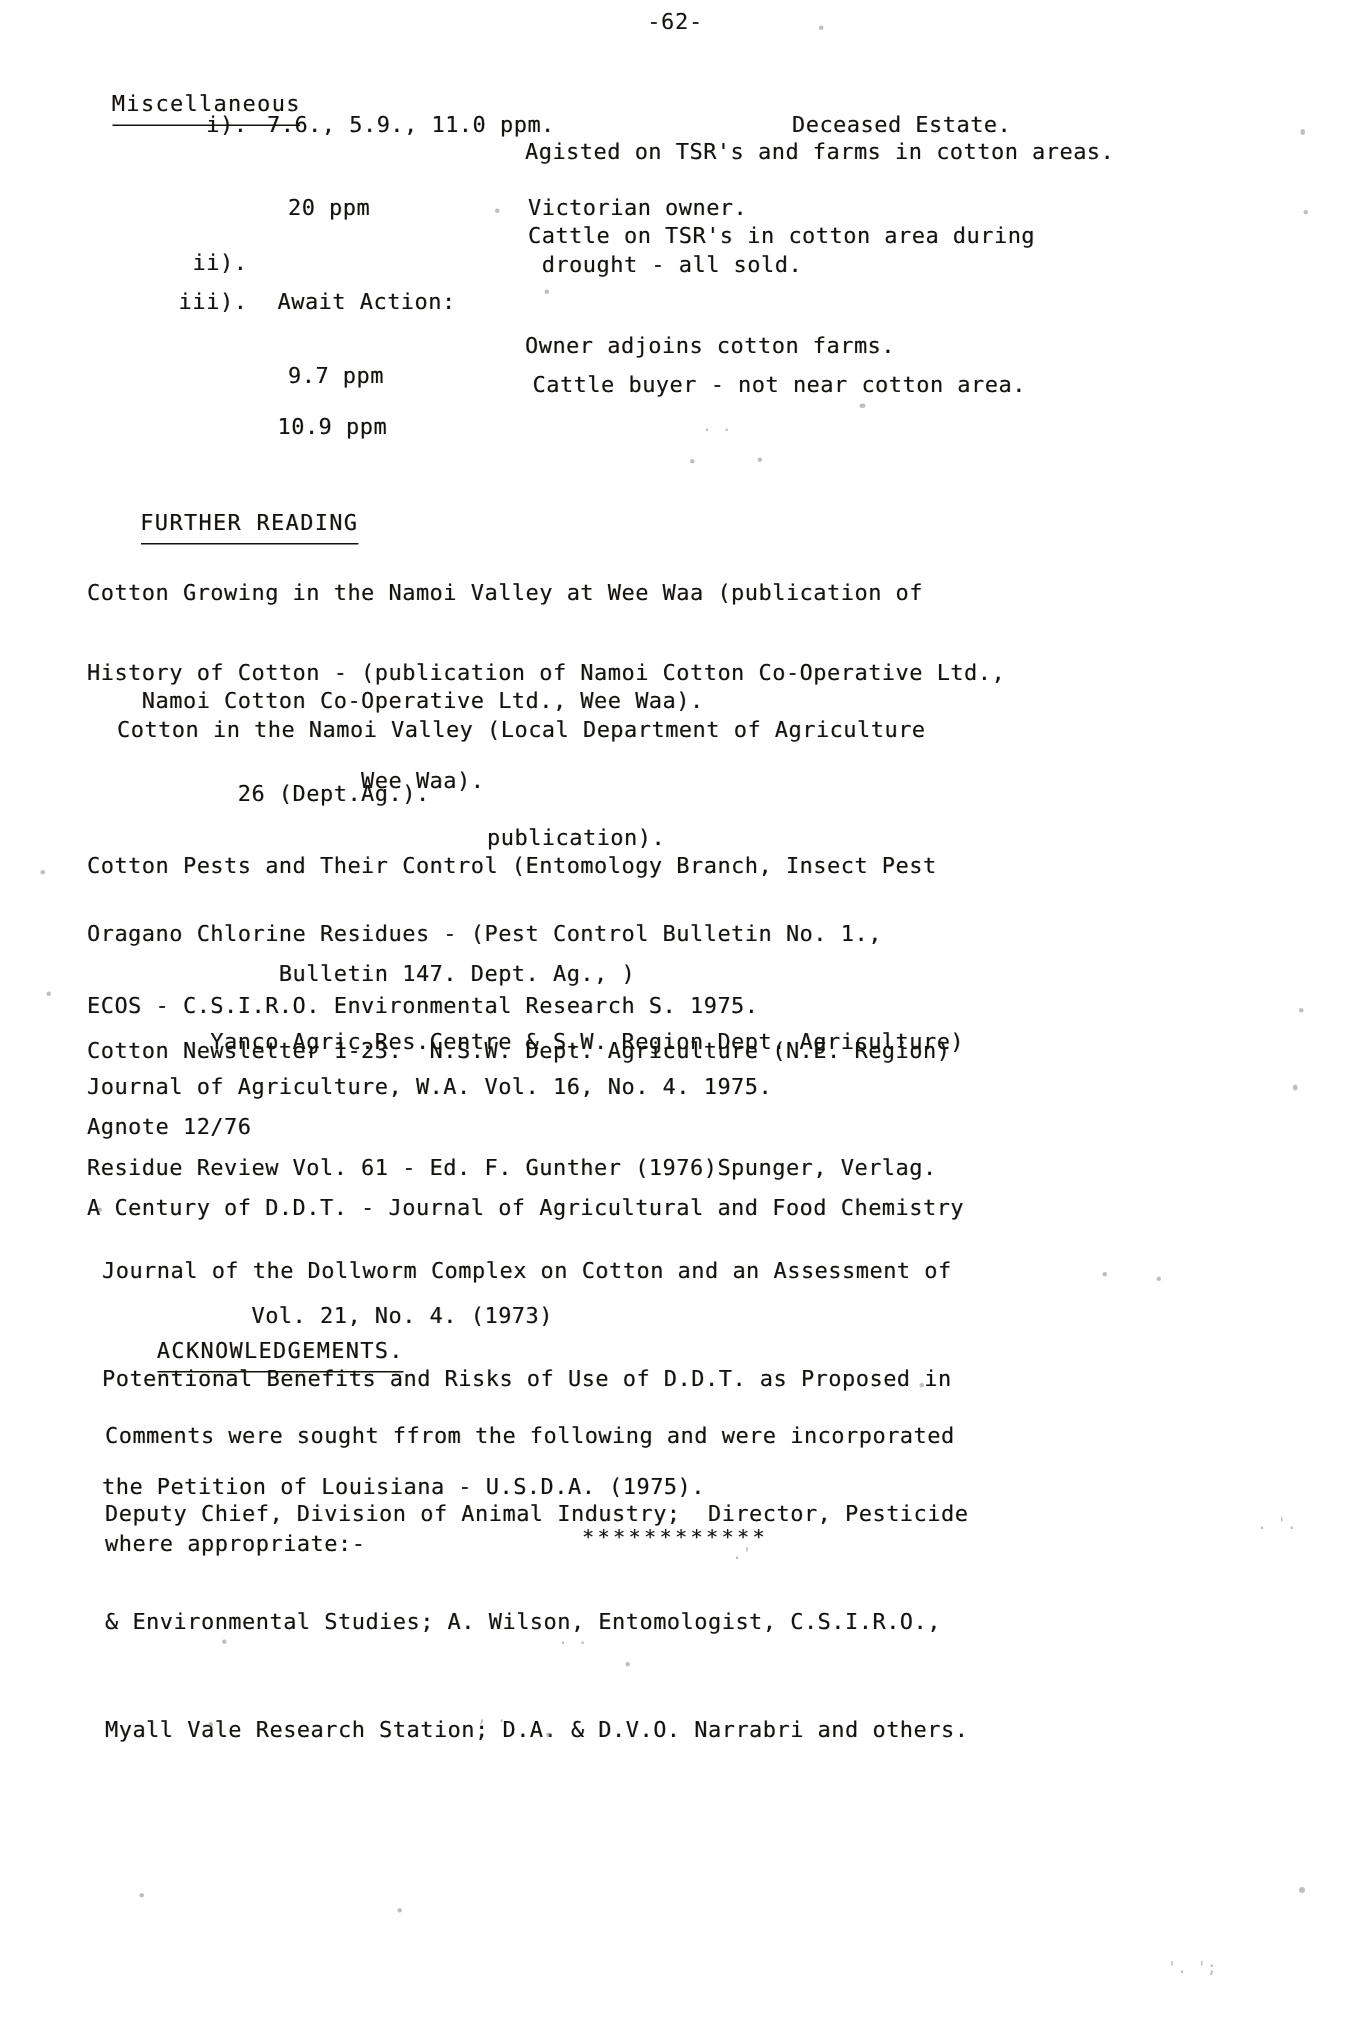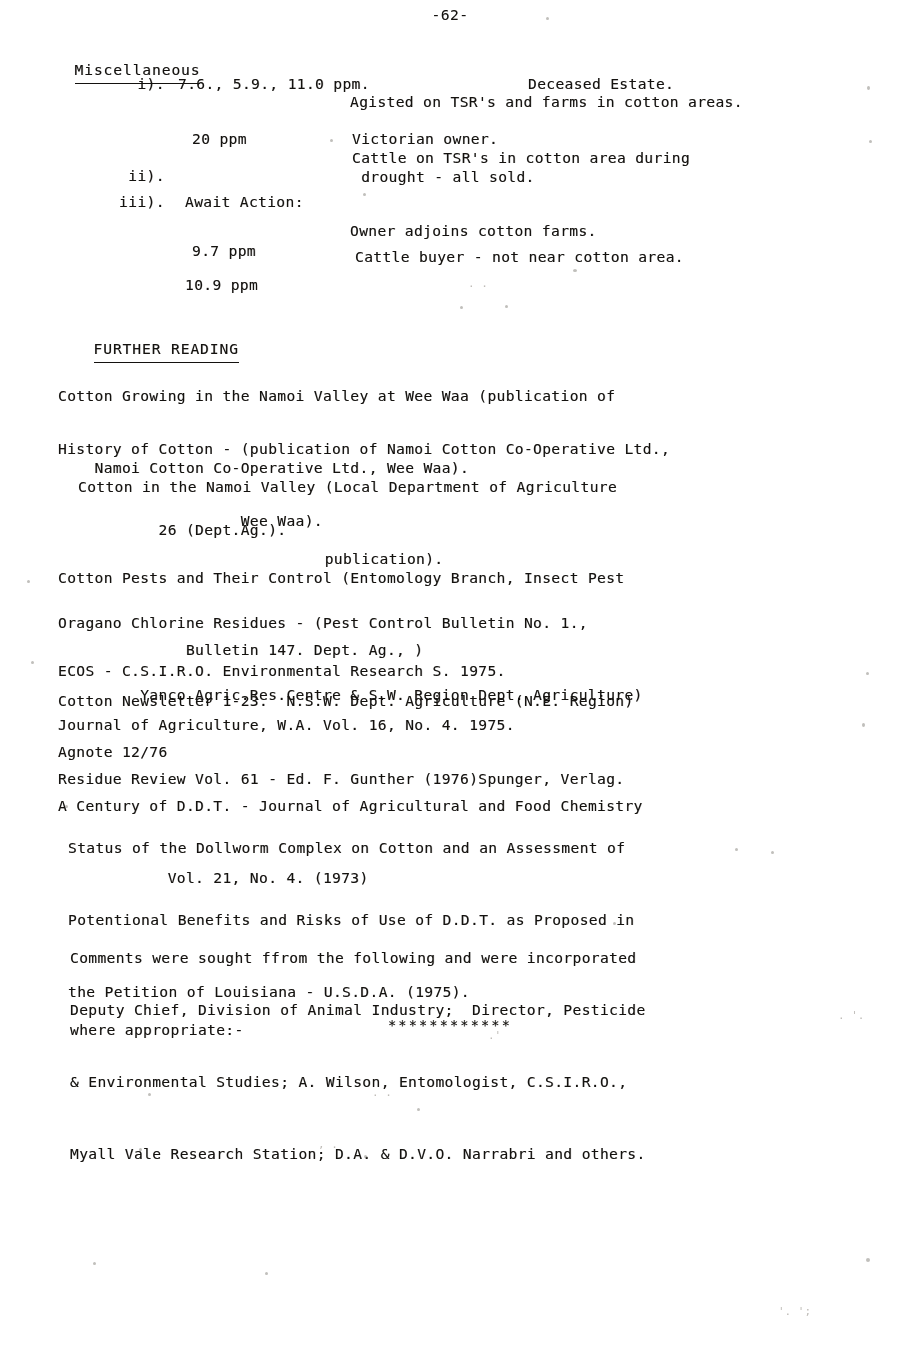--- a/index.html
+++ b/index.html
@@ -185,25 +185,28 @@
   <div class="tw ref" style="left:58px; top:719px;">
     <span class="ref-line">Residue Review Vol. 61 - Ed. F. Gunther (1976)Spunger, Verlag.</span>
   </div>
 
   <div class="tw ref" style="left:58px; top:746px;">
     <span class="ref-line">A Century of D.D.T. - Journal of Agricultural and Food Chemistry</span>
     <span class="ref-line">            Vol. 21, No. 4. (1973)</span>
   </div>
 
   <div class="tw ref" style="left:68px; top:788px;">
-    <span class="ref-line">Status of the Dollworm Complex on Cotton and an Assessment of</span>
+    <span class="ref-line">Journal of the Dollworm Complex on Cotton and an Assessment of</span>
     <span class="ref-line">Potentional Benefits and Risks of Use of D.D.T. as Proposed in</span>
     <span class="ref-line">the Petition of Louisiana - U.S.D.A. (1975).</span>
   </div>
 
+  <div class="heading-wrap tw" style="left:68px; top:865px;">
+    <span class="heading">ACKNOWLEDGEMENTS.</span>
+  </div>
 
   <div class="tw" style="left:70px; top:898px;">
     <span class="ref-line">Comments were sought ffrom the following and were incorporated</span>
     <span class="ref-line">where appropriate:-</span>
   </div>
 
   <div class="tw" style="left:70px; top:950px;">
     <span class="ref-line">Deputy Chief, Division of Animal Industry;  Director, Pesticide</span>
     <span class="ref-line">&amp; Environmental Studies; A. Wilson, Entomologist, C.S.I.R.O.,</span>
     <span class="ref-line">Myall Vale Research Station; D.A. &amp; D.V.O. Narrabri and others.</span>

